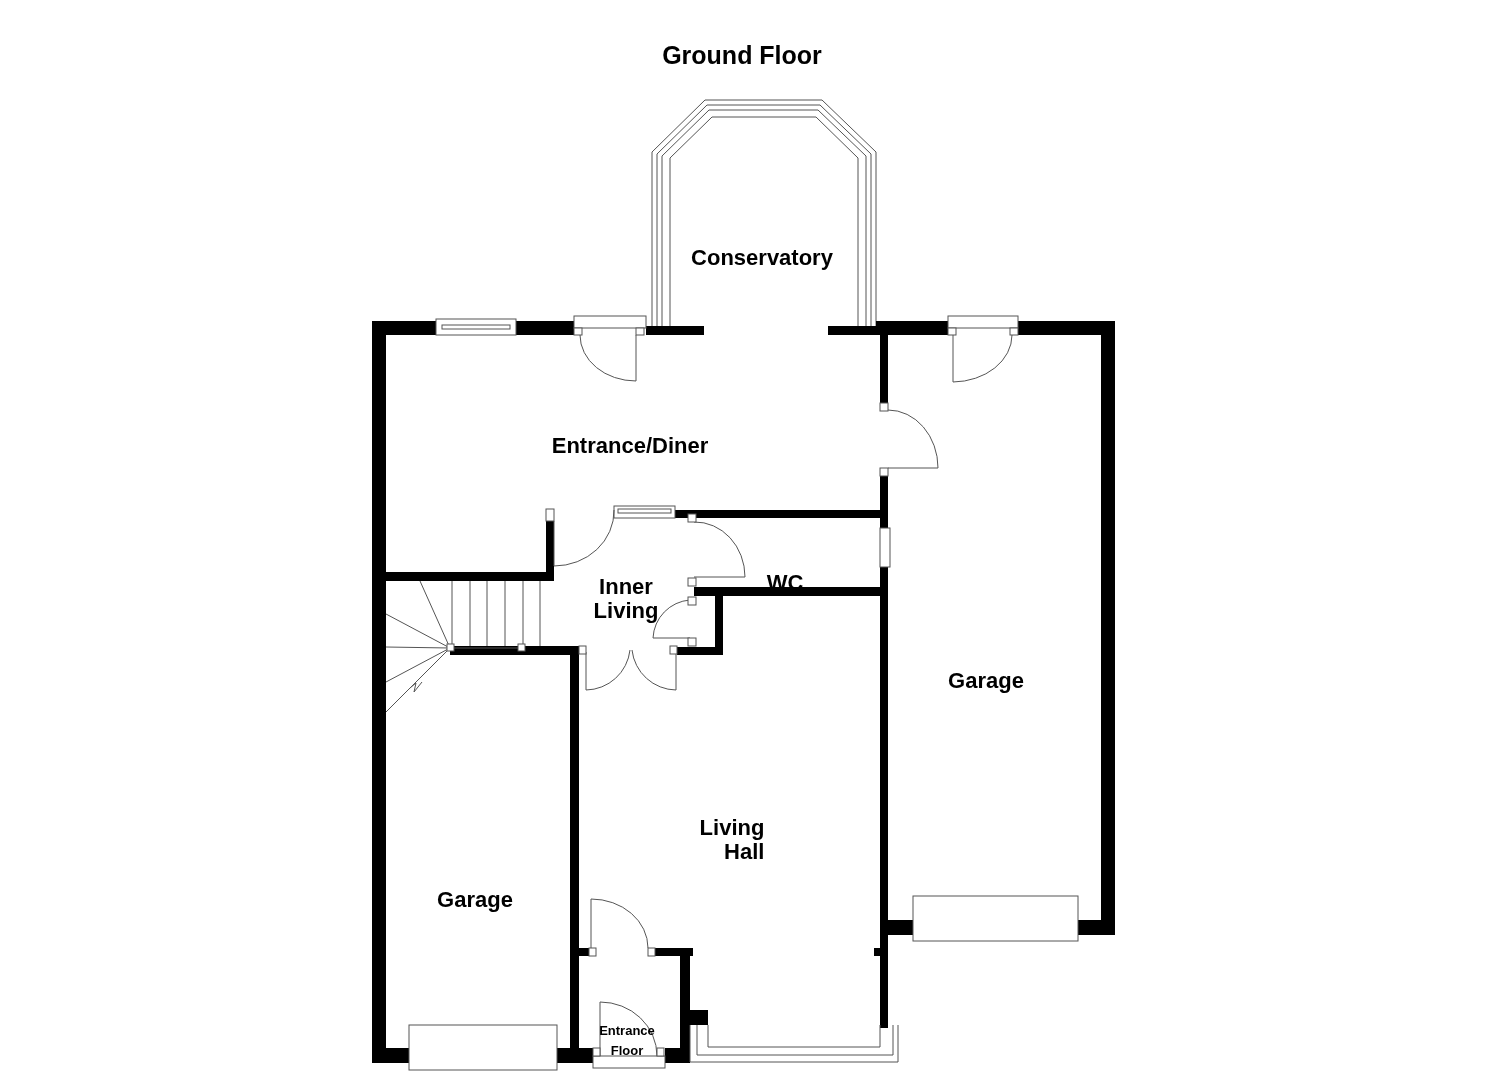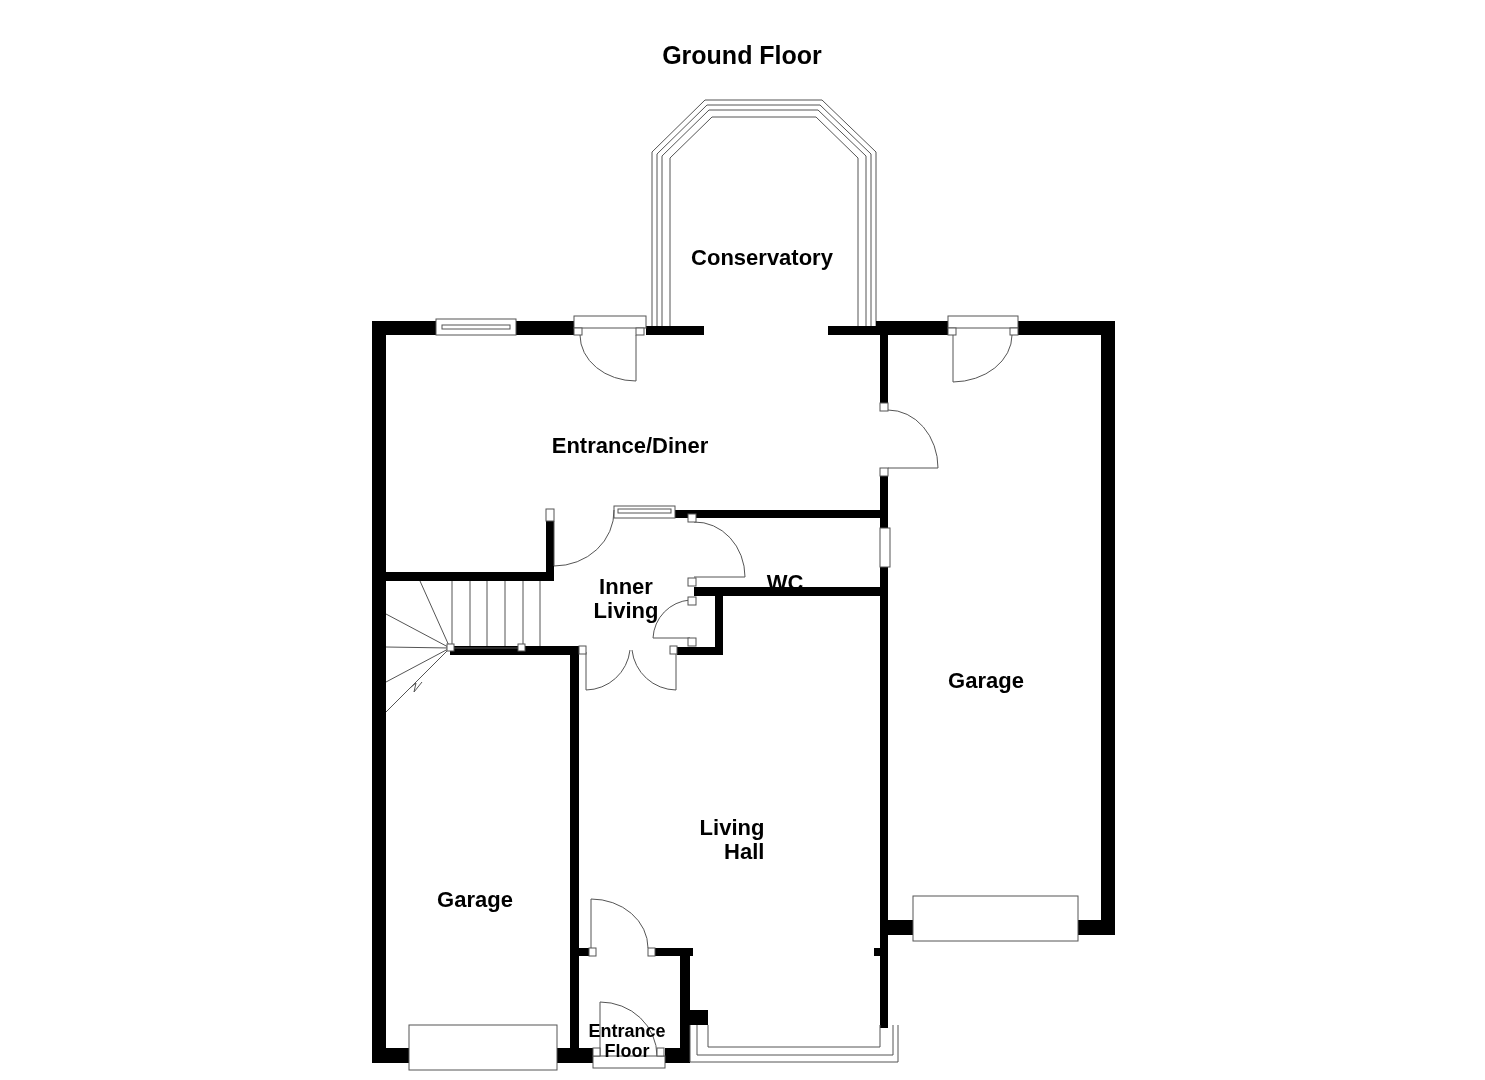--- a/index.html
+++ b/index.html
@@ -3,21 +3,21 @@
   <meta charset="utf-8">
   <style>
     html, body { margin: 0; padding: 0; background: #ffffff; }
     body { width: 1485px; height: 1080px; position: relative; overflow: hidden; font-family: "Liberation Sans", sans-serif; }
     svg { position: absolute; left: 0; top: 0; }
     .wall { fill: #000000; }
     .win { fill: #ffffff; stroke: #555555; stroke-width: 1; }
     .thin { fill: none; stroke: #555555; stroke-width: 1; }
     .lbl { position: absolute; font-family: "Liberation Sans", sans-serif; font-weight: bold; font-size: 22px; color: #000; text-align: center; line-height: 24px; white-space: nowrap; transform: translateX(-50%); margin-top: 36px; }
     .title { position: absolute; left: 742px; top: 41px; transform: translateX(-50%); font-weight: bold; font-size: 25px; color: #000; white-space: nowrap; text-align: center; }
-    .small { font-size: 18px; line-height: 20px; }
+    .small { font-size: 13px; line-height: 20px; }
   </style>
 </head>
 <body>
 
 <div class="title">Ground Floor</div>
 
 <svg width="1485" height="1080" viewBox="0 0 1485 1080">
 
   <g>
     <polyline class="thin" points="652,328 652,152 705,100 822,100 876,152 876,328"></polyline>

